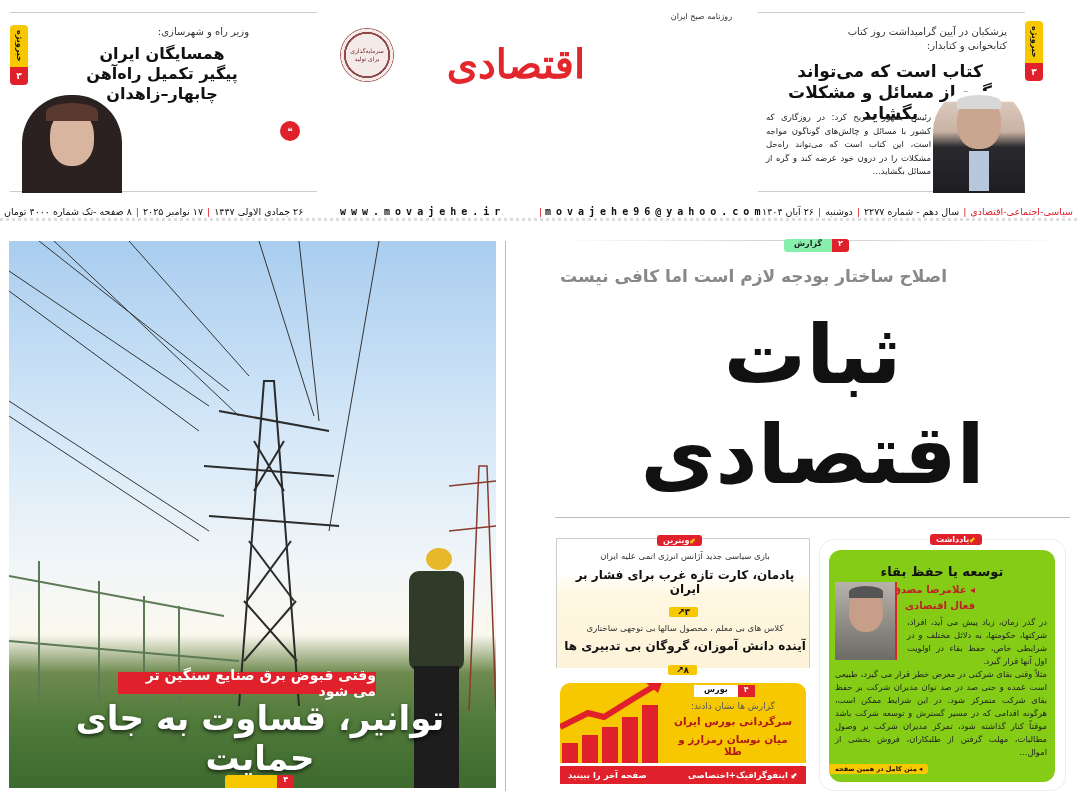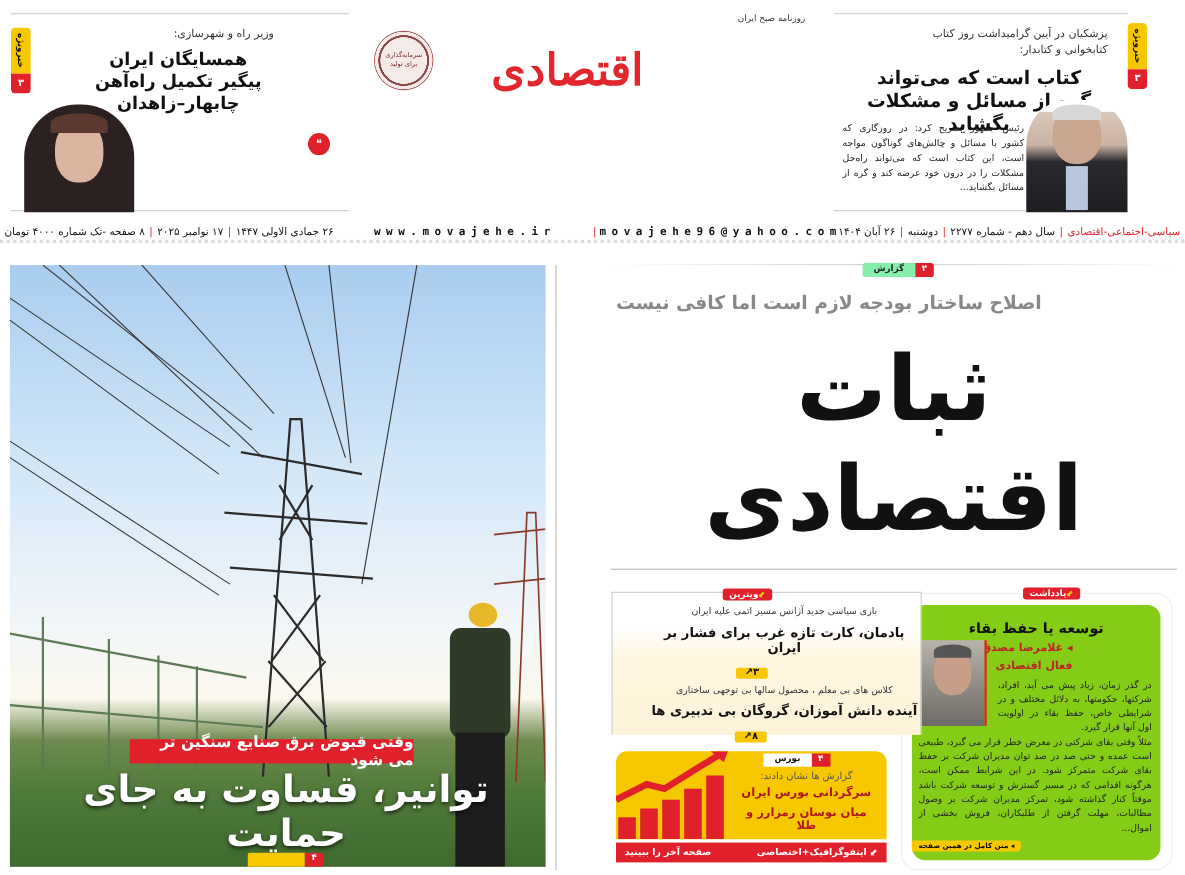--- a/index.html
+++ b/index.html
@@ -35,21 +35,21 @@
 .lead-tag .r{background:#e0202a;color:#fff;padding:0 6px}
 .lead-kicker{position:absolute;left:560px;top:266px;width:500px;text-align:left;font-size:17px;font-weight:bold;color:#888}
 .lead-head{position:absolute;left:555px;top:305px;width:515px;text-align:center;font-size:82px;font-weight:bold;line-height:100px;color:#111;letter-spacing:-1px}
 .divider{position:absolute;left:555px;top:517px;width:515px;height:1px;background:#bbb}
 
 .yad{position:absolute;left:820px;top:540px;width:245px;height:250px;border-radius:14px;background:#fff;box-shadow:0 0 0 1px #eee}
 .yad-inner{position:absolute;left:9px;top:10px;width:226px;height:232px;border-radius:12px;background:#84cc16}
 .badge-red{position:absolute;background:#e0202a;color:#fff;font-size:8px;font-weight:bold;border-radius:3px;padding:1px 6px}
 .badge-red .ar{color:#f7c800}
 
-.vit{position:absolute;left:556px;top:538px;width:282px;height:130px;border:1px solid #ccc;border-bottom:none;background:linear-gradient(#fff 0 25%,#fff7e0 45%,#fdf3d9 100%)}
+.vit{position:absolute;left:556px;top:538px;width:254px;height:130px;border:1px solid #ccc;border-bottom:none;background:linear-gradient(#fff 0 25%,#fff7e0 45%,#fdf3d9 100%)}
 .pg{position:absolute;background:#f7c800;font-size:9px;font-weight:bold;padding:0 8px;border-radius:2px;direction:ltr}
 
 .bourse{position:absolute;left:560px;top:683px;width:246px;height:80px;border-radius:10px 10px 0 0;background:#f7c800;overflow:hidden}
 .infog{position:absolute;left:560px;top:766px;width:246px;height:18px;background:#e0202a;color:#fff;font-size:8.5px;font-weight:bold;display:flex;justify-content:space-between;align-items:center;padding:0 8px}
 
 .bigphoto{position:absolute;left:9px;top:241px;width:487px;height:547px;overflow:hidden;background:linear-gradient(180deg,#a9cdef 0%,#d5e8f8 35%,#f2f6f8 60%,#fbf8ee 72%,#6f8a4f 79%,#4f7a3a 88%,#3e6a2f 100%)}
 .vbar{position:absolute;left:505px;top:241px;width:1px;height:550px;background:#bbb}
 .energy-kicker{position:absolute;left:118px;top:672px;width:258px;height:22px;background:#e0202a;color:#fff;font-size:14px;font-weight:bold;display:flex;align-items:center;justify-content:center}
 .energy-head{position:absolute;left:40px;top:698px;width:440px;text-align:center;font-size:34px;font-weight:bold;color:#fff;text-shadow:0 2px 4px rgba(0,0,0,.7)}
 .energy-tag{position:absolute;left:225px;top:775px;height:13px;display:flex;font-size:8px;font-weight:bold;border-radius:3px 3px 0 0;overflow:hidden}
@@ -143,21 +143,21 @@
     </div>
     <div class="body-sm" style="position:absolute;right:8px;top:66px;width:140px;font-size:8.4px;line-height:13px">در گذر زمان، زیاد پیش می آید، افراد، شرکتها، حکومتها، به دلائل مختلف و در شرایطی خاص، حفظ بقاء در اولویت اول آنها قرار گیرد.</div>
     <div class="body-sm" style="position:absolute;right:8px;top:118px;width:212px;font-size:8.4px;line-height:13px">مثلاً وقتی بقای شرکتی در معرض خطر قرار می گیرد، طبیعی است عمده و حتی صد در صد توان مدیران شرکت بر حفظ بقای شرکت متمرکز شود. در این شرایط ممکن است، هرگونه اقدامی که در مسیر گسترش و توسعه شرکت باشد موقتاً کنار گذاشته شود، تمرکز مدیران شرکت بر وصول مطالبات، مهلت گرفتن از طلبکاران، فروش بخشی از اموال...</div>
   </div>
   <div class="badge-red" style="left:110px;top:-6px"><span class="ar">⬋</span><span>یادداشت</span></div>
   <div class="abs" style="left:9px;top:224px;background:#f7c800;font-size:6.5px;font-weight:bold;padding:1px 6px;border-radius:0 3px 3px 0">◂ <span>متن کامل در همین صفحه</span></div>
 </div>
 
 <div class="vit">
   <div class="badge-red" style="left:100px;top:-4px"><span class="ar">⬋</span><span>ویترین</span></div>
-  <div class="abs" style="right:0;top:12px;width:248px;text-align:center;font-size:8.5px;color:#333">بازی سیاسی جدید آژانس مسیر اتمی علیه ایران</div>
+  <div class="abs" style="right:0;top:12px;width:248px;text-align:center;font-size:8.5px;color:#333">بازی سیاسی جدید آژانس انرژی اتمی علیه ایران</div>
   <div class="abs" style="right:0;top:29px;width:248px;text-align:center;font-size:12px;font-weight:bold">پادمان، کارت تازه غرب برای فشار بر ایران</div>
   <div class="pg" style="left:112px;top:68px">↗<span>۳</span></div>
   <div class="abs" style="right:0;top:84px;width:248px;text-align:center;font-size:8.5px;color:#333">کلاس های بی معلم ، محصول سالها بی توجهی ساختاری</div>
   <div class="abs" style="right:0;top:100px;width:248px;text-align:center;font-size:12px;font-weight:bold">آینده دانش آموزان، گروگان بی تدبیری ها</div>
 </div>
 <div class="pg" style="left:668px;top:665px">↗<span>۸</span></div>
 
 <div class="bourse">
   <svg class="abs" style="left:0;top:0" width="110" height="80">
     <rect x="2" y="60" width="16" height="20" fill="#e0202a"></rect>

